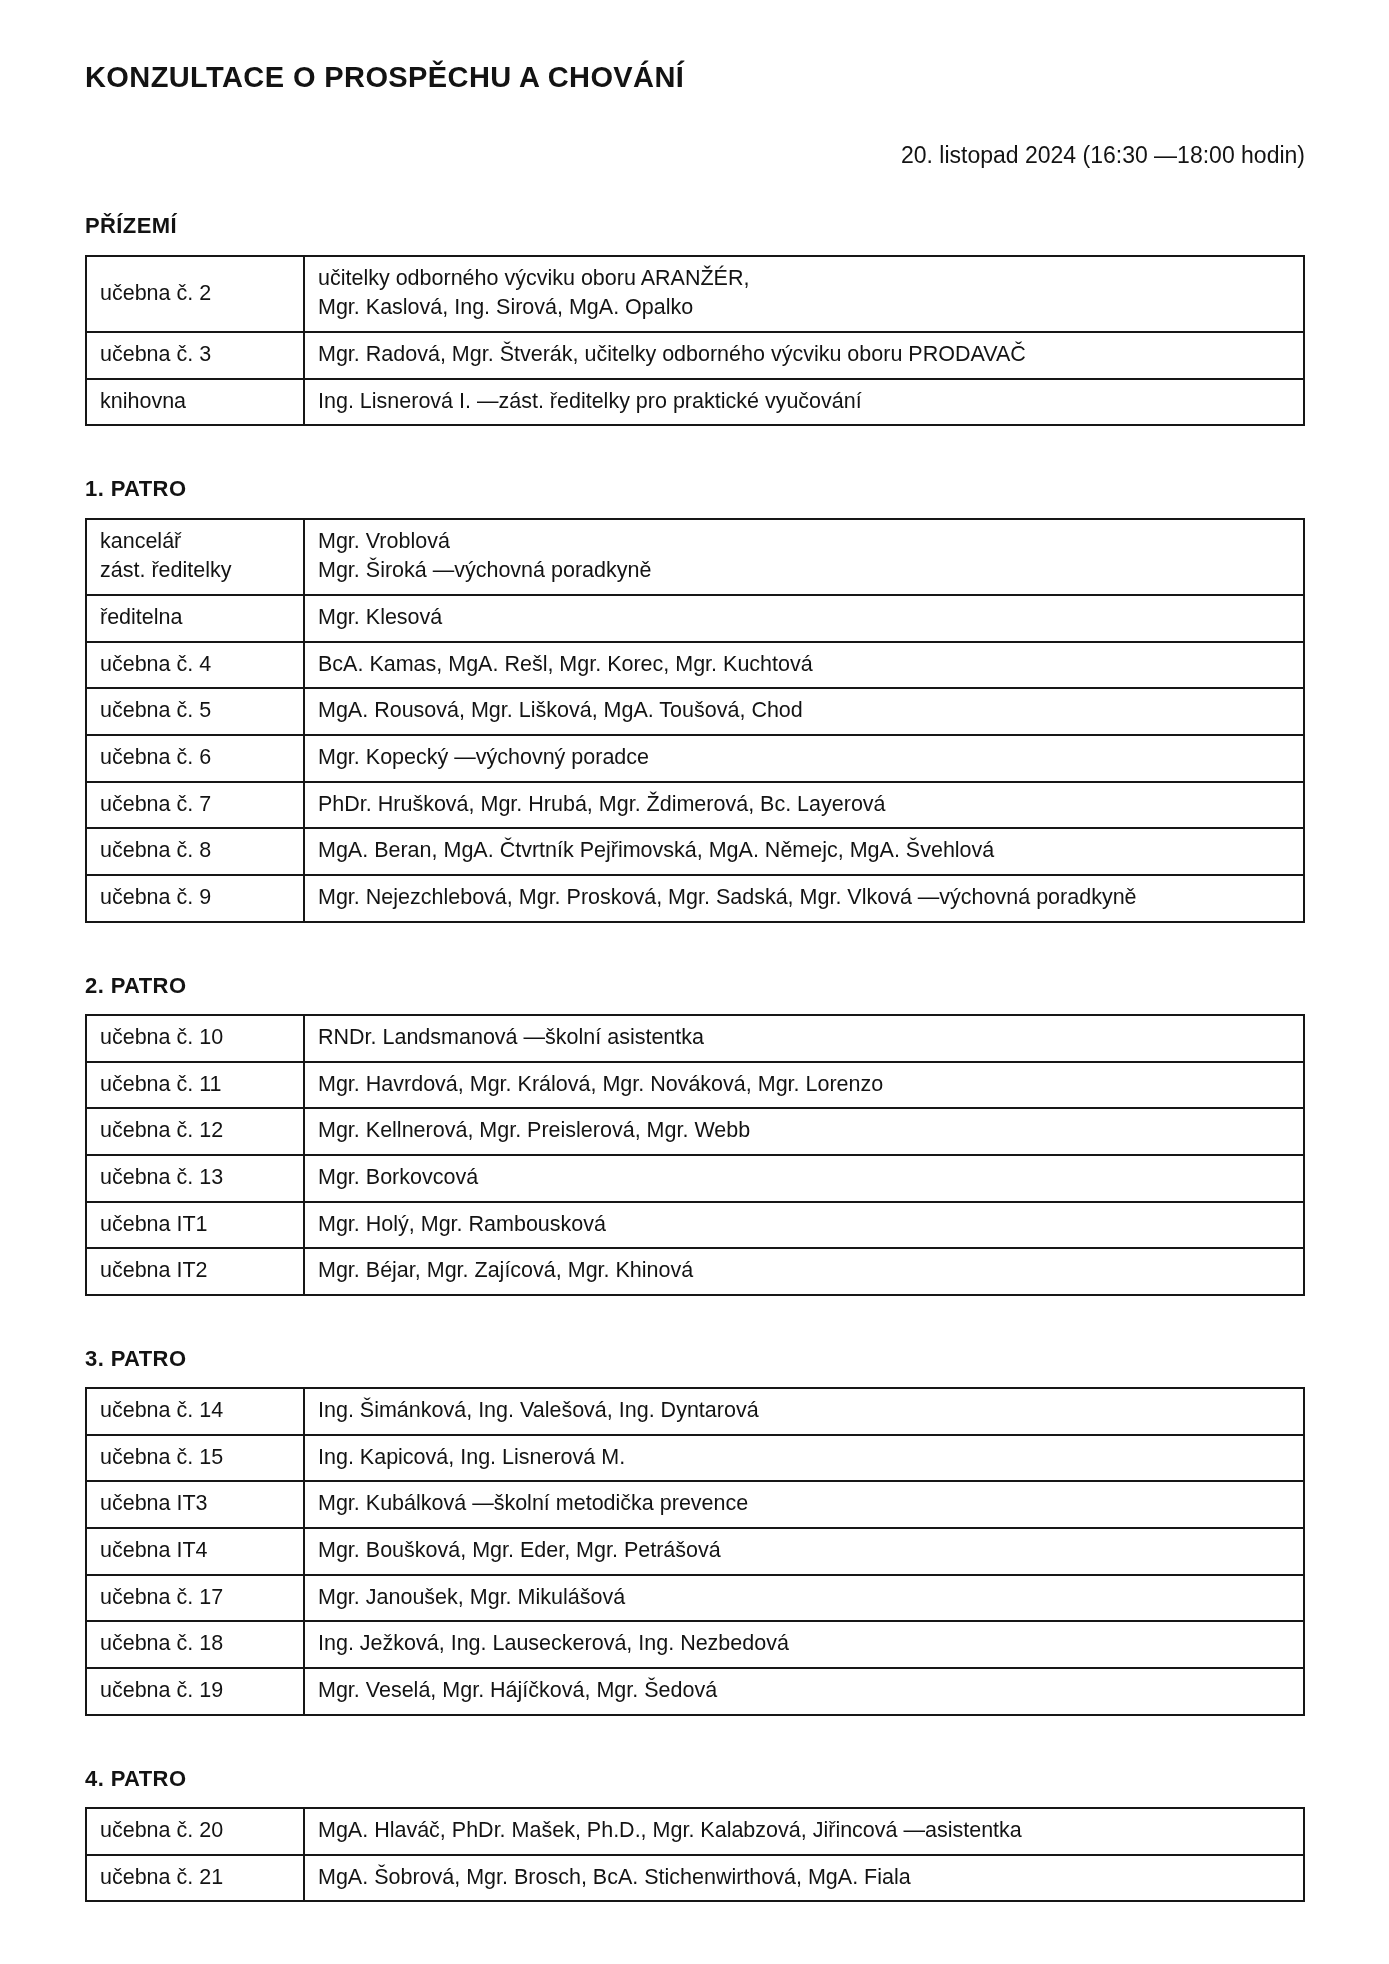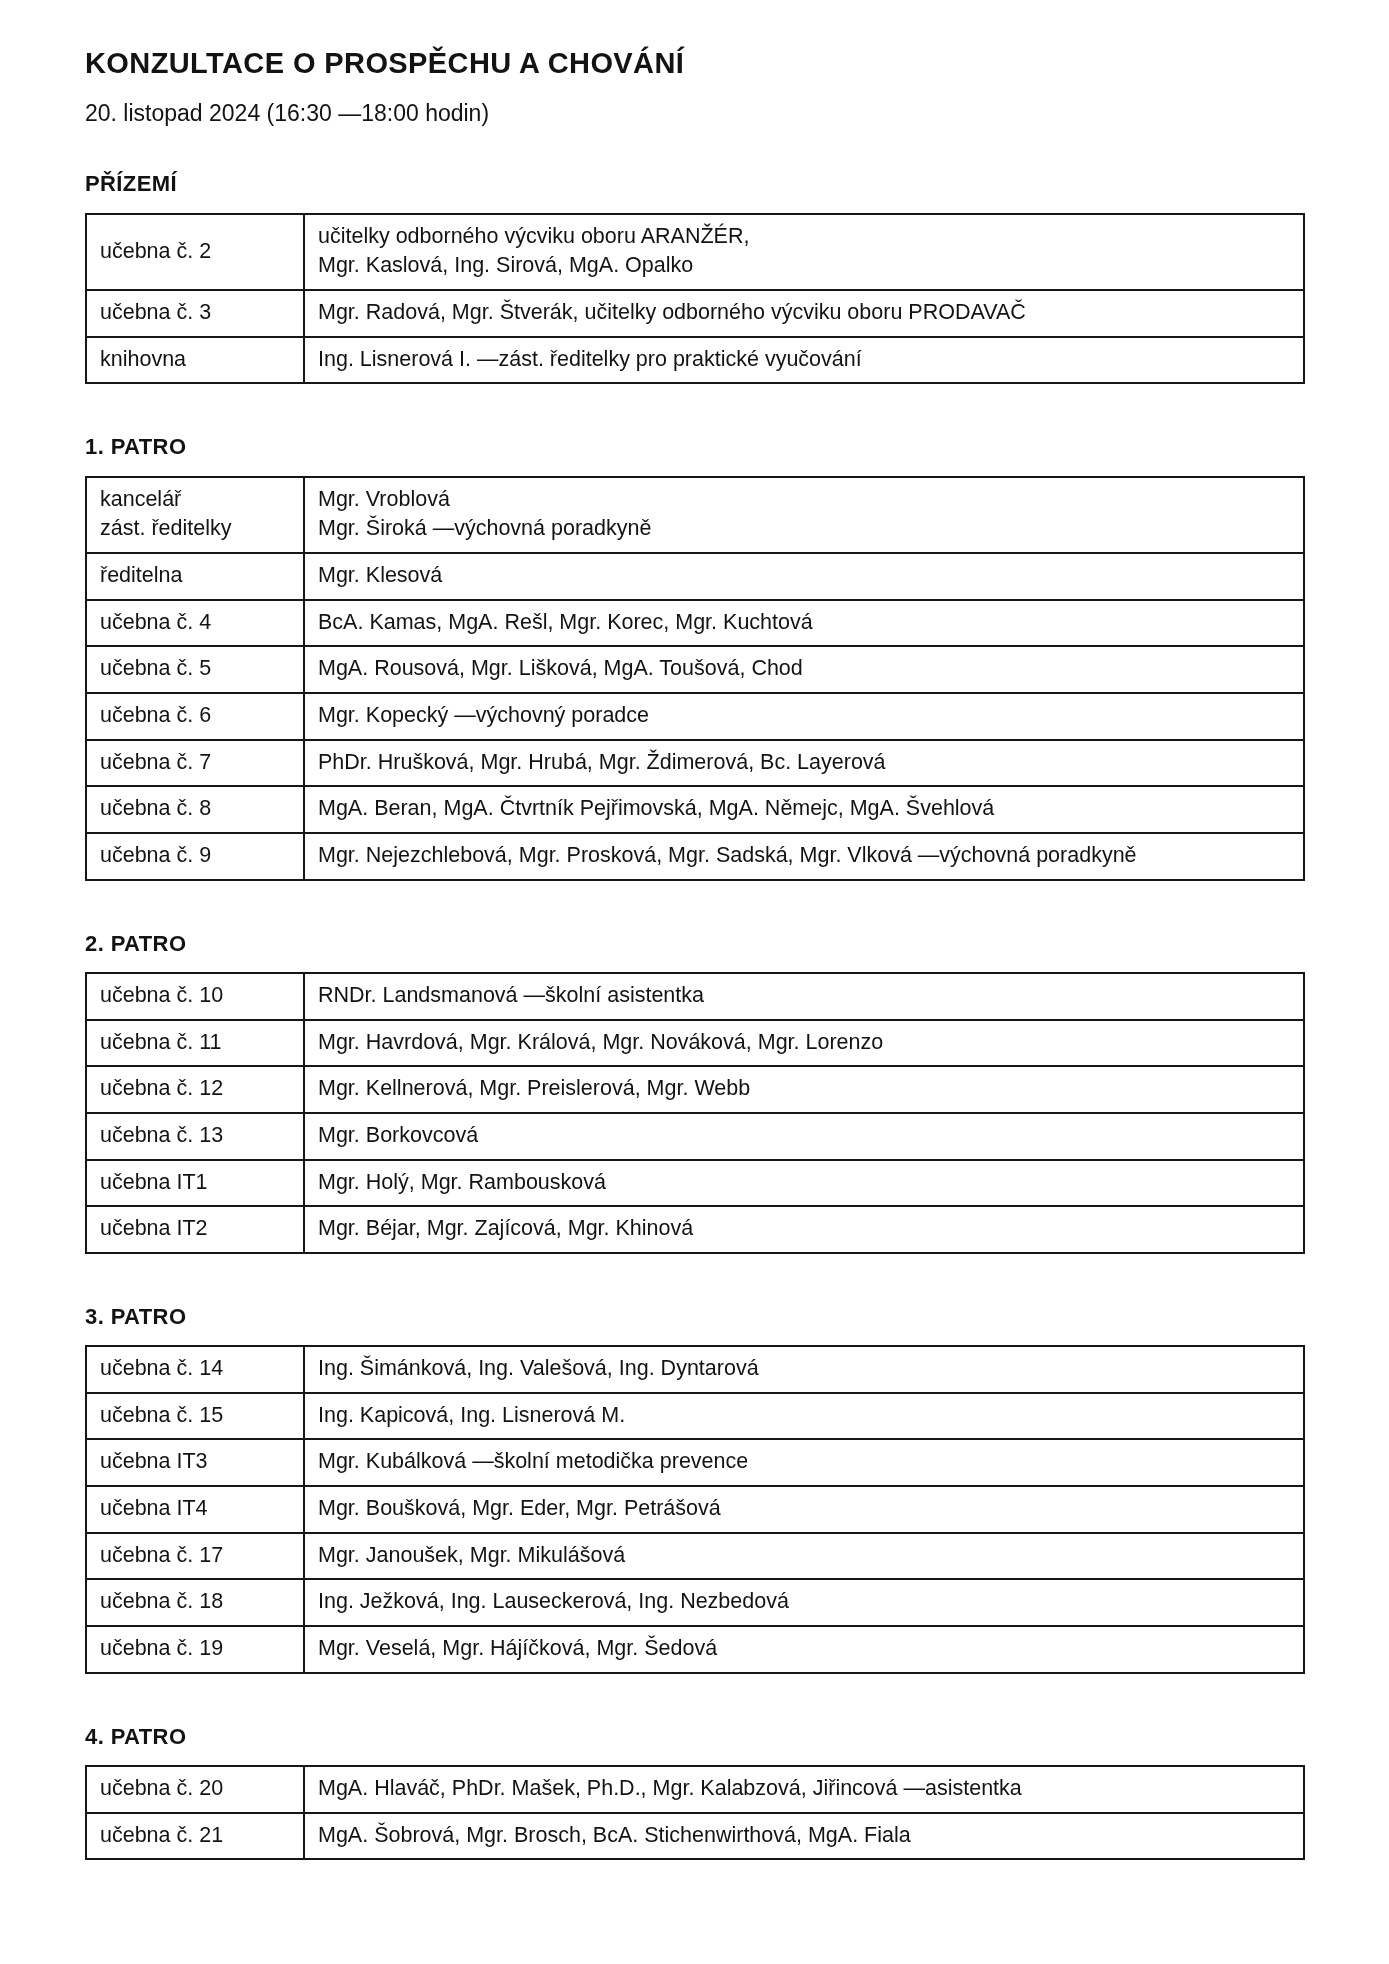--- a/index.html
+++ b/index.html
@@ -10,33 +10,34 @@
     font-family: "Liberation Sans", sans-serif;
   }
   body {
     width: 1389px;
     height: 1964px;
     box-sizing: border-box;
   }
   .page {
     box-sizing: border-box;
     width: 1389px;
-    padding: 48px 84px 0 85px;
+    padding: 62px 84px 0 85px;
   }
   .doc-title {
     font-size: 29px;
     font-weight: 800;
     letter-spacing: 0.4px;
     margin: 0;
     line-height: 1.1;
   }
   .date-line {
     font-size: 23px;
-    margin-top: 20px;
+    margin-top: 48px;
     line-height: 1.2;
+    text-align: right;
   }
   .section-heading {
     font-size: 22px;
     font-weight: 700;
     letter-spacing: 0.4px;
     margin: 50px 0 16px 0;
     line-height: 1.15;
   }
   .section-heading.first {
     margin-top: 44px;

